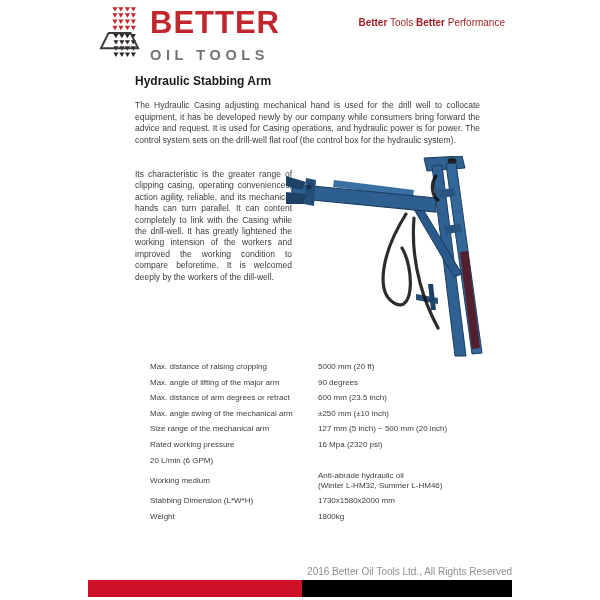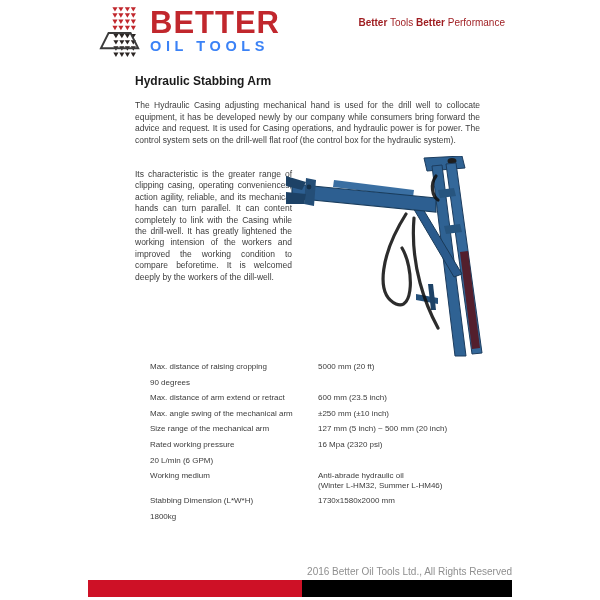--- a/index.html
+++ b/index.html
@@ -5,35 +5,35 @@
   * { margin:0; padding:0; box-sizing:border-box; }
   html,body { background:#ffffff; }
   body { font-family:"Liberation Sans", sans-serif; width:600px; height:600px; position:relative; overflow:hidden; }
   .page { position:absolute; inset:0; background:#fff; }
 
   
   .header { position:absolute; top:5px; left:99px; height:55px; display:flex; align-items:flex-start; }
   .logo-icon { width:44px; height:54px; }
   .logo-text { margin-left:7px; padding-top:4px; }
   .logo-line1 { font-size:31px; line-height:28px; font-weight:700; letter-spacing:1px; color:var(--brand-red,#c1272d); }
-  .logo-line2 { font-size:14.5px; line-height:16px; font-weight:700; letter-spacing:4.6px; color:#3b82f6; margin-top:1px; }
+  .logo-line2 { font-size:14.5px; line-height:16px; font-weight:700; letter-spacing:4.6px; color:#737373; margin-top:10px; }
   .tagline { position:absolute; top:17px; right:95px; font-size:10px; color:var(--tagline-red,#9e1b1f); white-space:nowrap; }
   .tagline b { font-weight:700; }
 
   
   .doc-title { position:absolute; left:135px; top:74px; font-size:12px; font-weight:700; color:#1a1a1a; }
   .intro { position:absolute; left:135px; top:100px; width:345px; font-size:8.5px; line-height:11.5px; color:#3c3c3c; text-align:justify; }
   .desc { position:absolute; left:135px; top:169px; width:157px; font-size:8.5px; line-height:11.4px; color:#3c3c3c; text-align:justify; }
 
   
   .product { position:absolute; left:286px; top:156px; width:220px; height:204px; }
 
   
   .specs { position:absolute; left:150px; top:362px; width:330px; }
-  .spec-row { display:flex; align-items:flex-start; margin-bottom:6px; }
+  .spec-row { display:flex; align-items:center; margin-bottom:6px; }
   .spec-label { width:168px; flex:0 0 168px; font-size:8px; line-height:9.6px; color:#3c3c3c; }
   .spec-value { font-size:8px; line-height:9.6px; color:#3c3c3c; }
   .spec-value .v2 { display:block; }
 
   
   .copyright { position:absolute; top:566px; right:88px; font-size:10px; color:#8f8f8f; }
   .footer-bars { position:absolute; left:88px; top:580px; height:17px; display:flex; }
   .bar-red { width:214px; height:17px; background:var(--bar-red,#ce1126); }
   .bar-black { width:210px; height:17px; background:#000; }
 </style>
@@ -117,24 +117,25 @@
       <path d="M150,20 C 144,28 146,40 152,44"></path>
     </g>
   </svg>
 
   <div class="specs">
     <div class="spec-row">
       <div class="spec-label">Max. distance of raising cropping</div>
       <div class="spec-value">5000 mm (20 ft)</div>
     </div>
     <div class="spec-row">
+      <div class="spec-label">Max. angle of lifting of the major arm</div>
       <div class="spec-value">90 degrees</div>
     </div>
     <div class="spec-row">
-      <div class="spec-label">Max. distance of arm extend or retract</div>
+      <div class="spec-label">Max. distance of arm degrees or retract</div>
       <div class="spec-value">600 mm (23.5 inch)</div>
     </div>
     <div class="spec-row">
       <div class="spec-label">Max. angle swing of the mechanical arm</div>
       <div class="spec-value">±250 mm (±10 inch)</div>
     </div>
     <div class="spec-row">
       <div class="spec-label">Size range of the mechanical arm</div>
       <div class="spec-value">127 mm (5 inch) ~ 500 mm (20 inch)</div>
     </div>
@@ -147,20 +148,21 @@
     </div>
     <div class="spec-row">
       <div class="spec-label">Working medium</div>
       <div class="spec-value"><span>Anti-abrade hydraulic oil</span><span class="v2">(Winter L-HM32, Summer L-HM46)</span></div>
     </div>
     <div class="spec-row">
       <div class="spec-label">Stabbing Dimension (L*W*H)</div>
       <div class="spec-value">1730x1580x2000 mm</div>
     </div>
     <div class="spec-row">
+      <div class="spec-label">Weight</div>
       <div class="spec-value">1800kg</div>
     </div>
   </div>
 
   <div class="copyright">2016 Better Oil Tools Ltd., All Rights Reserved</div>
   <div class="footer-bars">
     <div class="bar-red"></div>
     <div class="bar-black"></div>
   </div>
 

